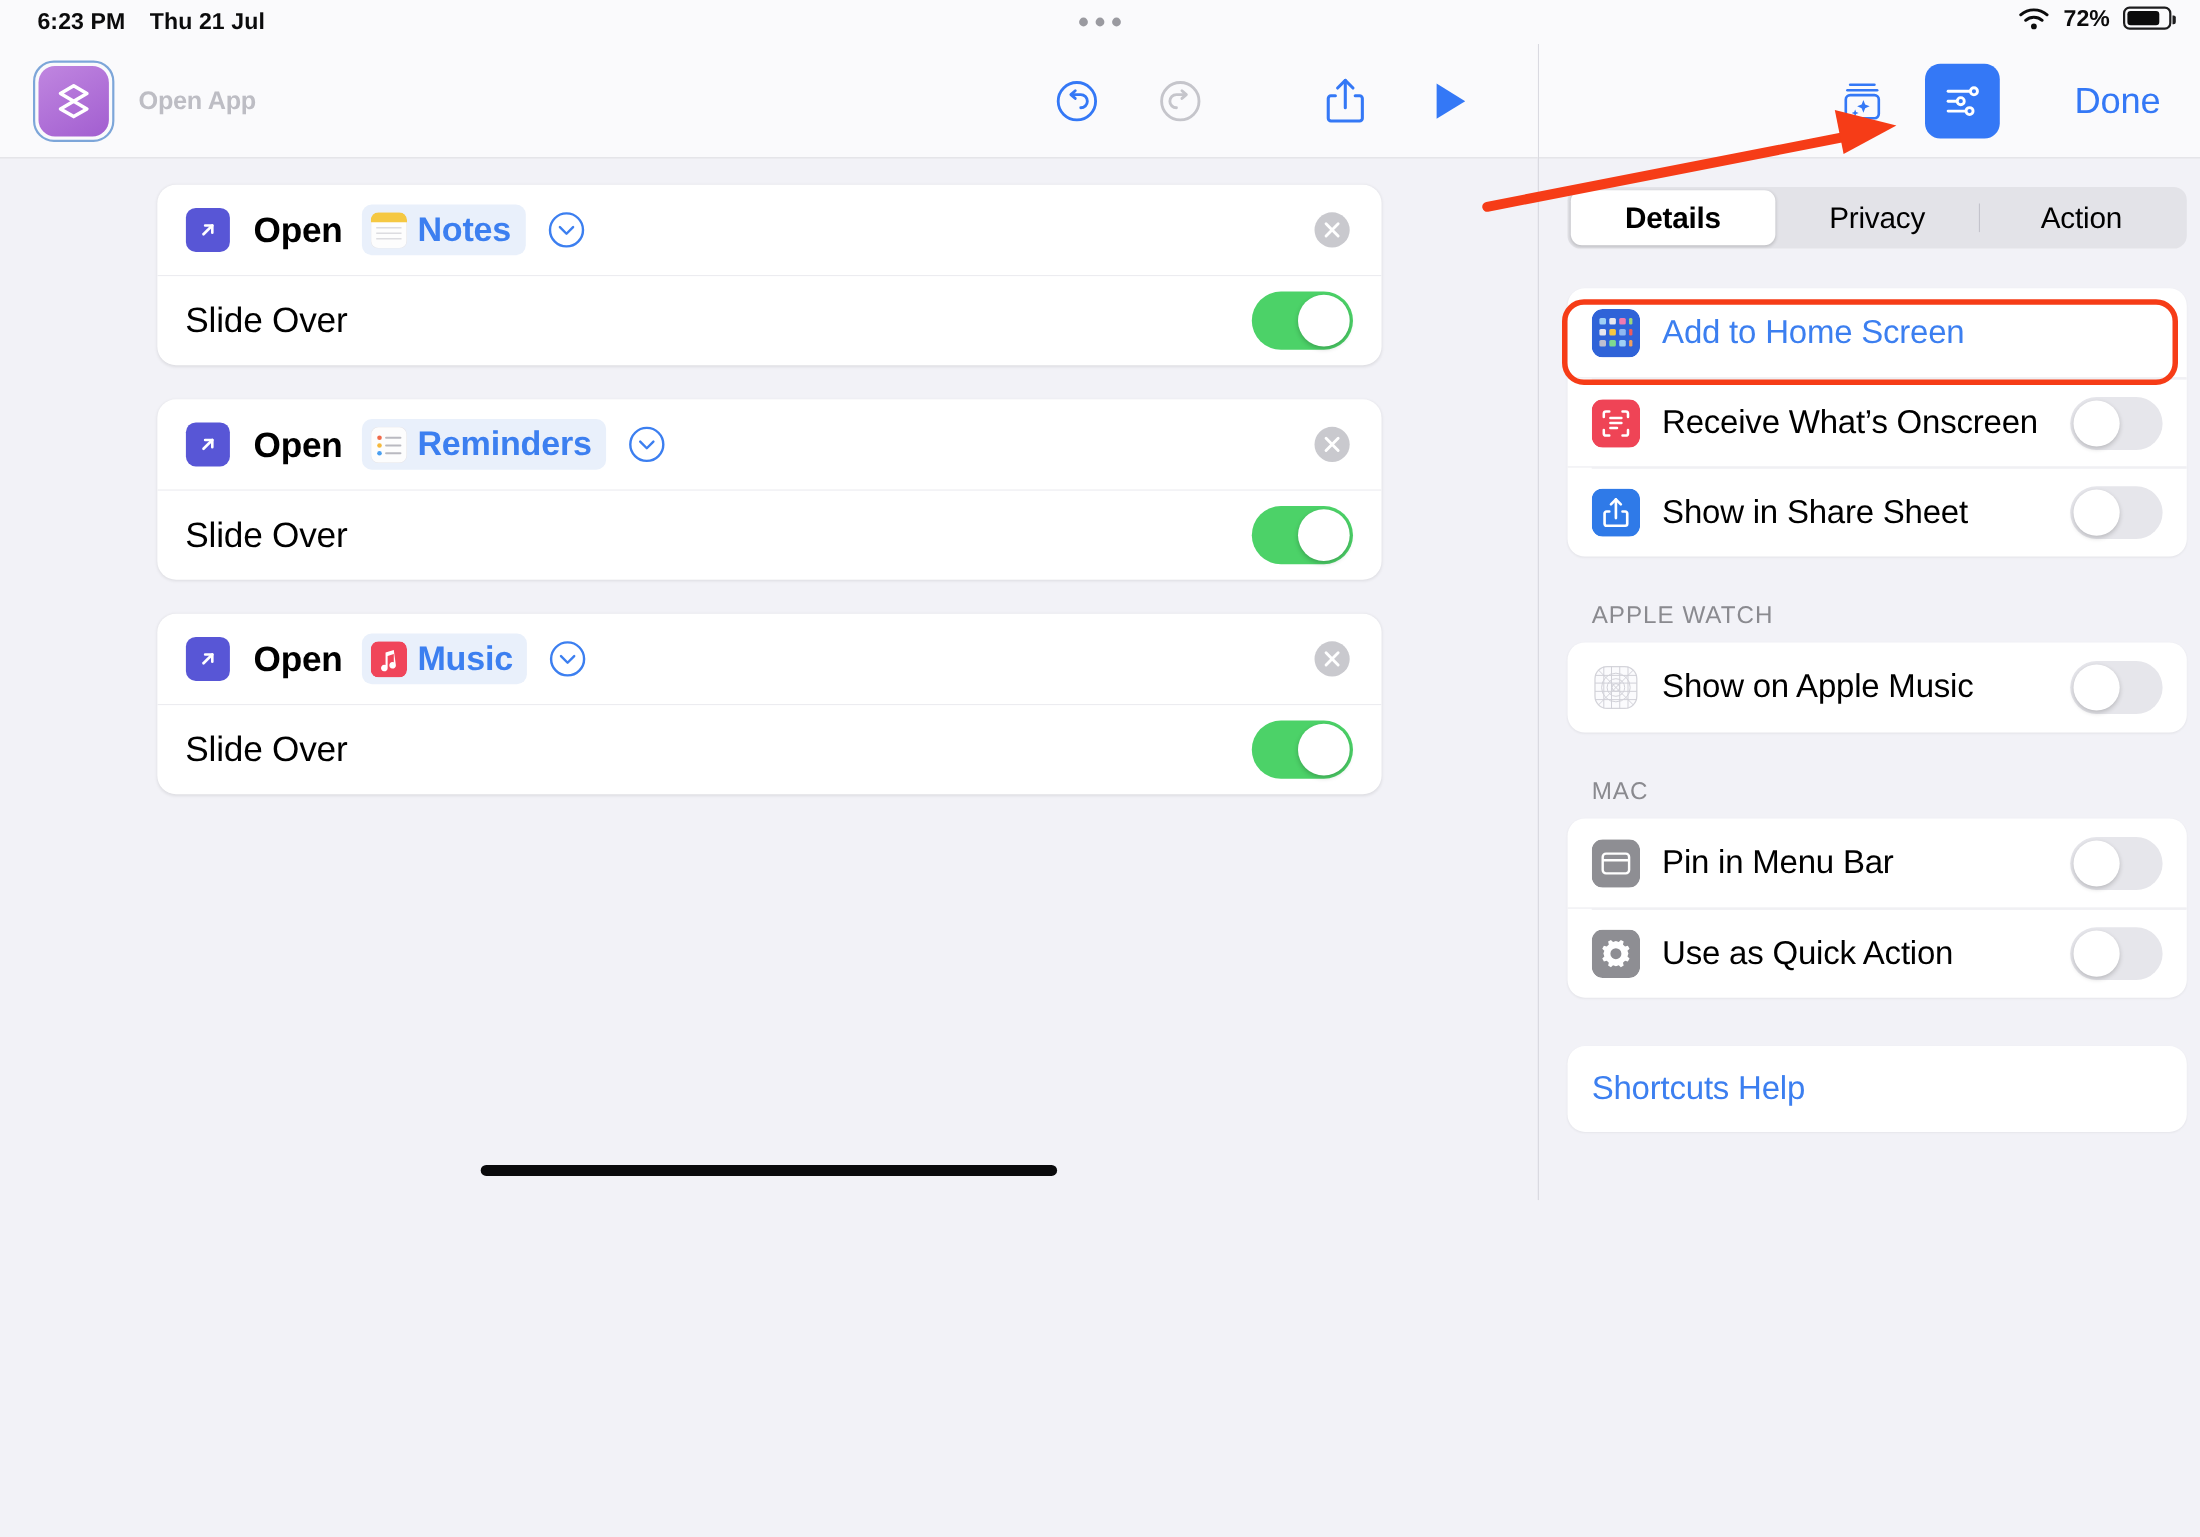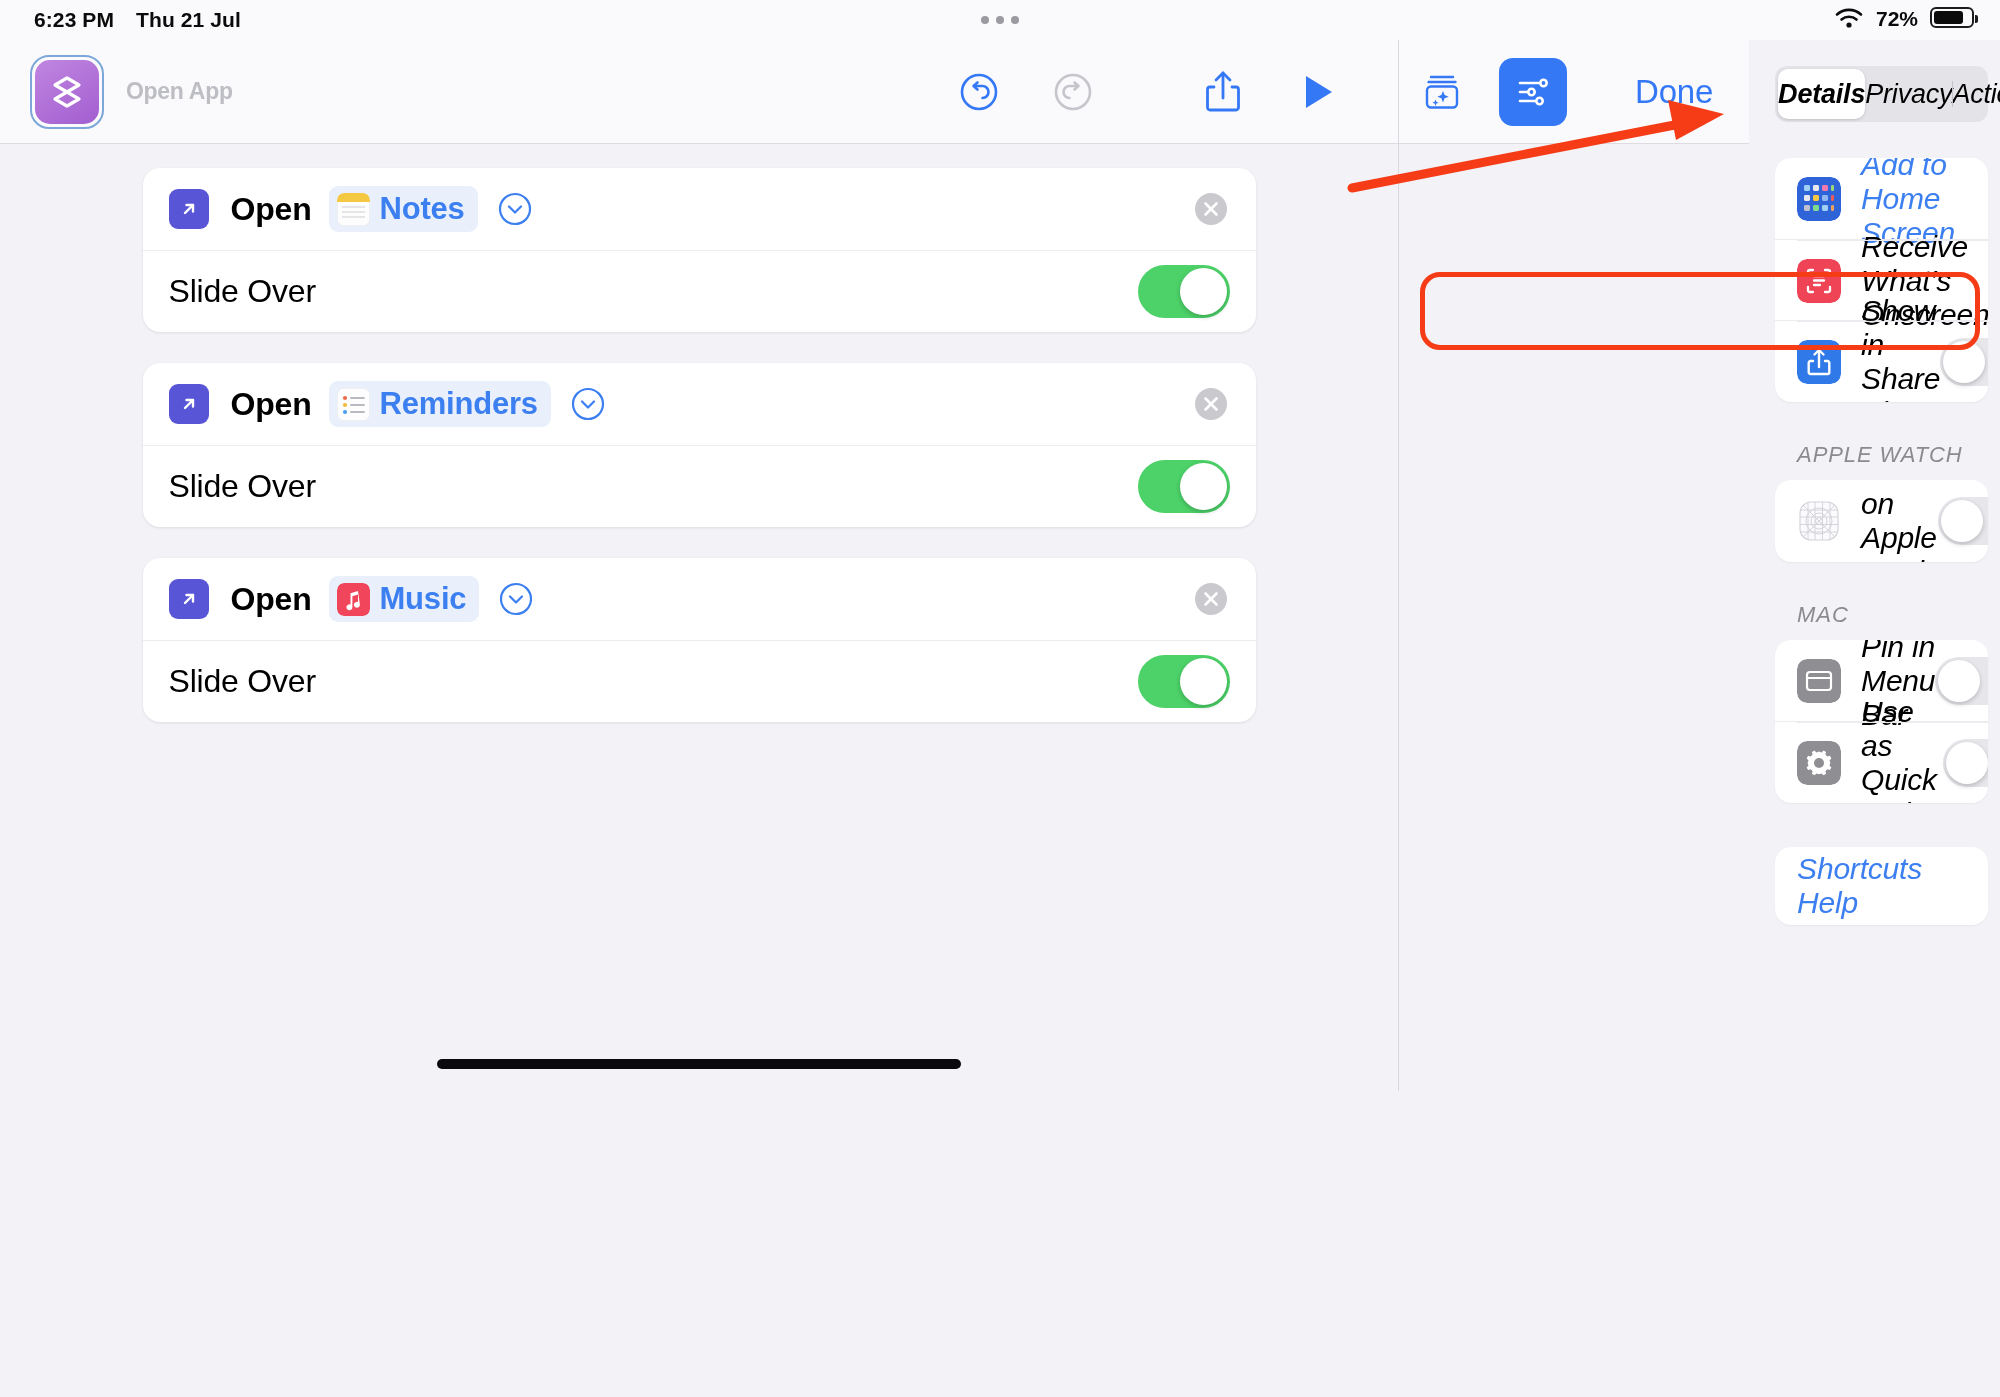--- a/index.html
+++ b/index.html
@@ -83,32 +83,32 @@
   .close-x { position: absolute; right: 26px; top: 50%; transform: translateY(-50%); width: 38px; height: 38px; }
   .row-label { font-size: 32px; color: #000; letter-spacing: -.2px; }
   .toggle { margin-left: auto; width: 92px; height: 53px; border-radius: 27px; position: relative; flex: 0 0 92px; }
   .toggle.on { background: #4cd268; }
   .toggle .knob { position: absolute; top: 3px; width: 47px; height: 47px; border-radius: 50%; background: #fff; box-shadow: 0 2px 5px rgba(0,0,0,.22); }
   .toggle.on .knob { right: 3px; }
 
   .home-indicator { position: absolute; bottom: 22px; left: 50%; transform: translateX(-50%); width: 524px; height: 10px; border-radius: 6px; background: #0a0a0c; }
 
   
-  .right { flex: 1; display: flex; background: #f2f2f7; min-width: 0; }
+  .right { flex: 1; display: flex; flex-direction: column; background: #f2f2f7; min-width: 0; }
   .right-toolbar {
     height: 104px; flex: 0 0 104px;
     display: flex; align-items: center; justify-content: flex-end;
     padding: 0 36px 0 0; gap: 0;
     background: #fafafc; border-bottom: 1px solid #dcdce1;
   }
   .rt-icon { width: 86px; height: 74px; display: flex; align-items: center; justify-content: center; }
   .rt-icon.active-box { width: 68px; height: 68px; border-radius: 14px; background: #3478f6; margin-left: 14px; }
   .done-btn { margin-left: 68px; font-size: 33px; color: #3478f6; font-weight: 400; letter-spacing: -.2px; }
 
-  .right-content { flex: 1; padding: 26px 12px 0 26px; overflow: hidden; font-style: italic; }
+  .right-content { flex: 1; padding: 26px 12px 0 26px; overflow: hidden; }
   .segmented {
     display: flex; background: #e3e3e8; border-radius: 12px; padding: 3px;
     height: 56px; margin-bottom: 36px;
   }
   .seg { flex: 1; display: flex; align-items: center; justify-content: center; font-size: 27px; color: #000; border-radius: 10px; position: relative; letter-spacing: -.2px; }
   .seg.sel { background: #fff; box-shadow: 0 1px 3px rgba(0,0,0,.16); font-weight: 600; }
   .seg.sep::before { content: ""; position: absolute; left: 0; top: 12px; bottom: 12px; width: 1px; background: #c4c4cc; }
 
   .group { background: #fff; border-radius: 16px; overflow: hidden; margin-bottom: 10px; box-shadow: 0 1px 2px rgba(0,0,0,.05); }
   .grow { display: flex; align-items: center; height: 82px; padding: 0 22px; position: relative; }

